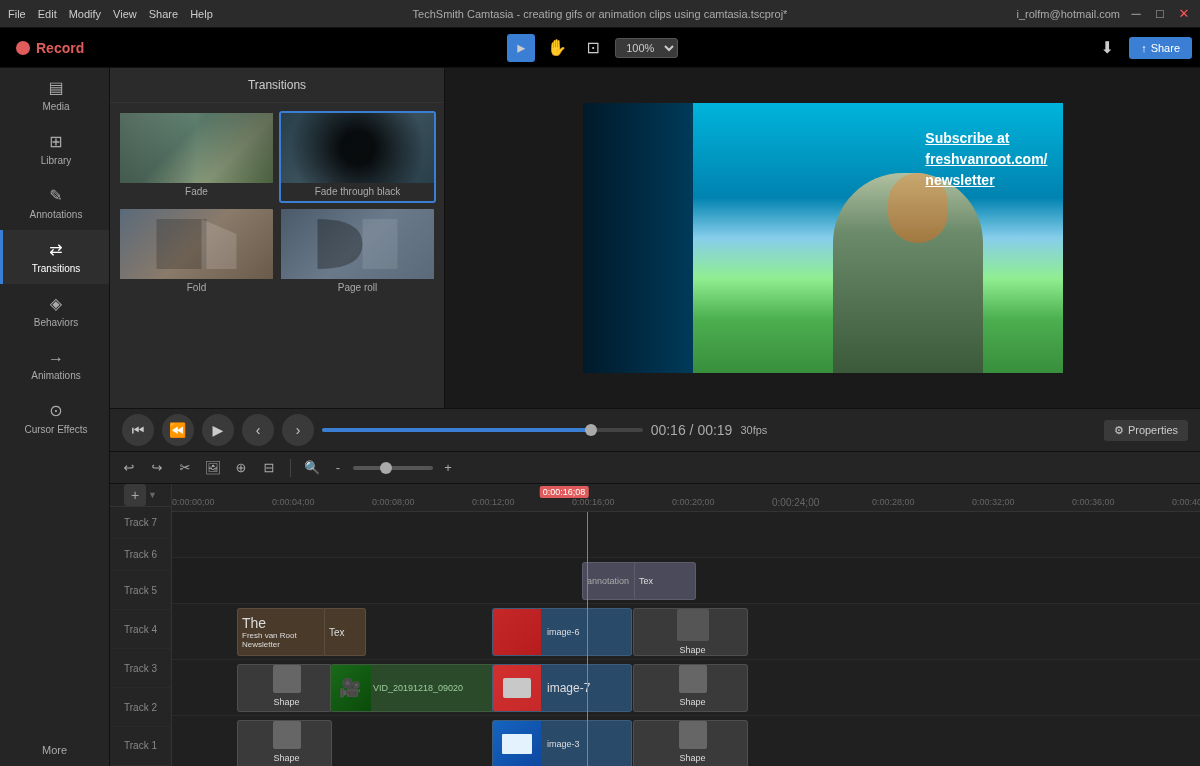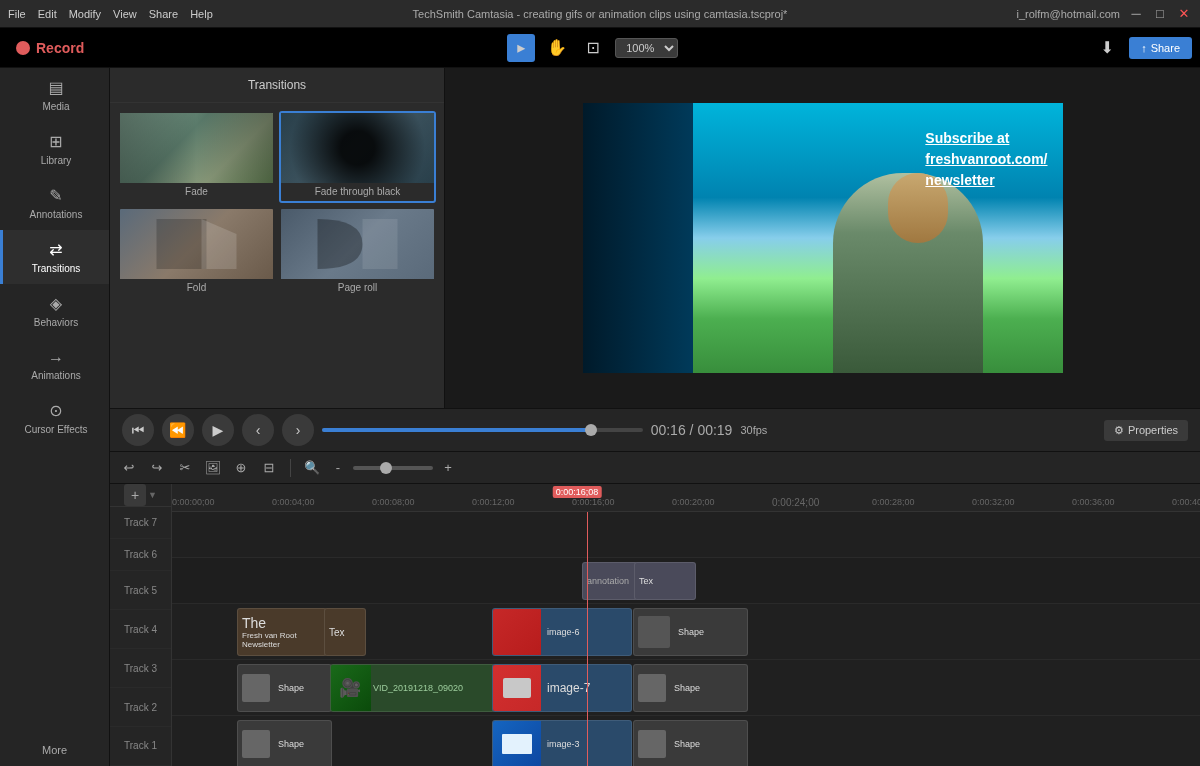--- a/index.html
+++ b/index.html
@@ -82,21 +82,21 @@
     .timeline-main { display: flex; flex: 1; overflow: hidden; }
     .track-labels { width: 62px; background: #252525; border-right: 1px solid #333; display: flex; flex-direction: column; }
     .track-label-header { height: 28px; border-bottom: 1px solid #333; display: flex; align-items: center; justify-content: center; }
     .track-label { height: 46px; display: flex; align-items: center; justify-content: center; font-size: 10px; color: #888; border-bottom: 1px solid #2a2a2a; padding: 0 4px; }
 
     .timeline-tracks { flex: 1; overflow: hidden; position: relative; }
     .ruler { height: 28px; background: #252525; border-bottom: 1px solid #333; position: relative; overflow: hidden; }
     .track-row { height: 46px; border-bottom: 1px solid #2a2a2a; position: relative; background: #1e1e1e; }
     .track-row:nth-child(even) { background: #202020; }
     .track-clip { position: absolute; height: 38px; top: 4px; border-radius: 3px; overflow: hidden; display: flex; align-items: center; font-size: 10px; color: #ddd; cursor: pointer; border: 1px solid rgba(255,255,255,0.1); }
-    .clip-shape { background: #3a3a3a; display: flex; align-items: center; padding-left: 4px; gap: 4px; }
+    .clip-shape { background: #3a3a3a; display: flex; align-items: center; padding-left: 4px; gap: 4px; flex-direction: column; }
     .clip-shape-preview { width: 28px; height: 28px; background: #555; border-radius: 2px; flex-shrink: 0; }
     .clip-text { background: #4a3a2a; display: flex; align-items: center; padding: 2px 4px; }
     .clip-label { font-size: 9px; white-space: nowrap; overflow: hidden; text-overflow: ellipsis; padding: 0 4px; }
 
     
     .playhead-time { position: absolute; top: 2px; left: 415px; background: #e05c5c; color: white; font-size: 9px; padding: 1px 3px; border-radius: 2px; transform: translateX(-50%); z-index: 11; white-space: nowrap; }
 
     .add-track-btn { width: 22px; height: 22px; background: #3a3a3a; border: none; color: #aaa; cursor: pointer; border-radius: 3px; display: flex; align-items: center; justify-content: center; font-size: 14px; }
 
     .clip-inner-image { background: #2a4a6a; display: flex; align-items: center; gap: 2px; overflow: hidden; }
@@ -305,21 +305,21 @@
           <div class="track-label" style="height:56px;">Track 4</div>
           <div class="track-label" style="height:56px;">Track 3</div>
           <div class="track-label" style="height:56px;">Track 2</div>
           <div class="track-label" style="height:56px;">Track 1</div>
         </div>
 
         <div class="timeline-tracks">
 
           <div class="ruler" style="position:relative;overflow:hidden;">
 
-            <div class="playhead-time" style="left:405px;">0:00:16;08</div>
+            <div class="playhead-time" style="left:392px;">0:00:16;08</div>
 
             <div style="position:absolute;bottom:0;left:0;right:0;height:14px;">
               <div style="position:absolute;left:0px;font-size:9px;color:#666;">0:00:00;00</div>
               <div style="position:absolute;left:100px;font-size:9px;color:#666;">0:00:04;00</div>
               <div style="position:absolute;left:200px;font-size:9px;color:#666;">0:00:08;00</div>
               <div style="position:absolute;left:300px;font-size:9px;color:#666;">0:00:12;00</div>
               <div style="position:absolute;left:400px;font-size:9px;color:#666;">0:00:16;00</div>
               <div style="position:absolute;left:500px;font-size:9px;color:#666;">0:00:20;00</div>
               <div style="position:absolute;left:600px;font-size:10px;color:#666;">0:00:24;00</div>
               <div style="position:absolute;left:700px;font-size:9px;color:#666;">0:00:28;00</div>

